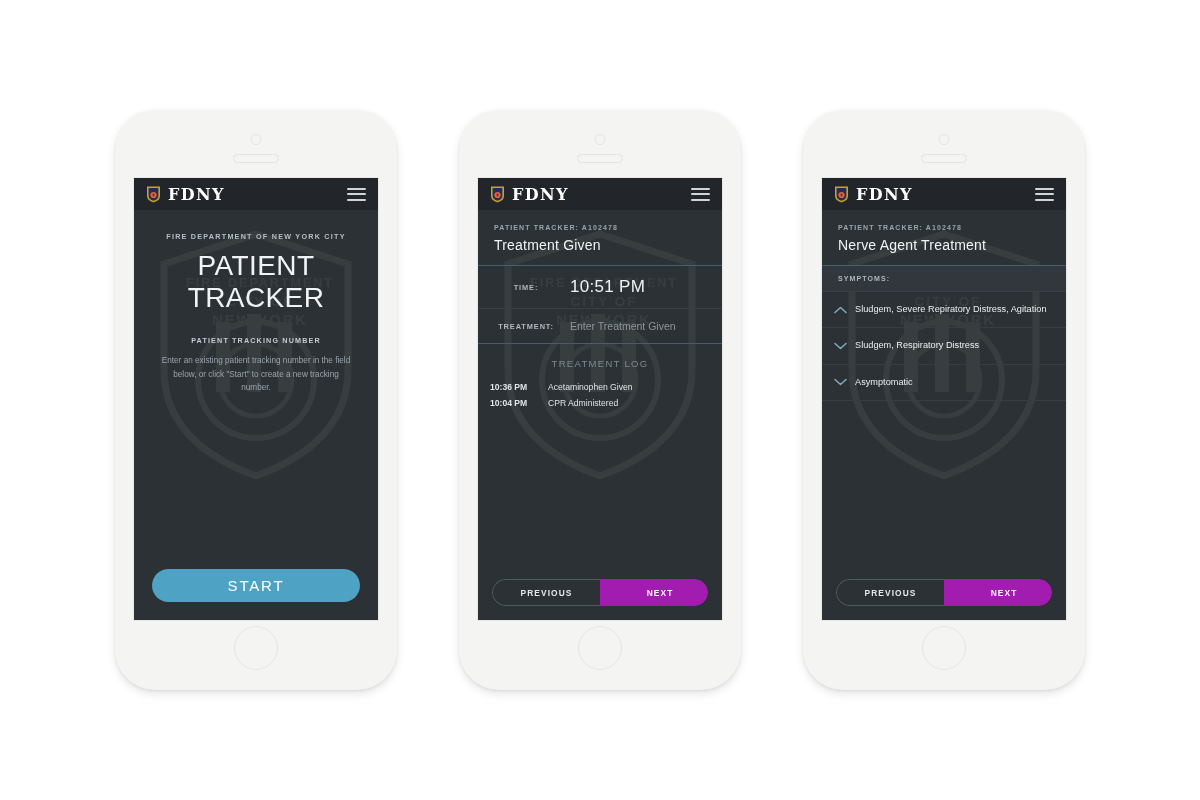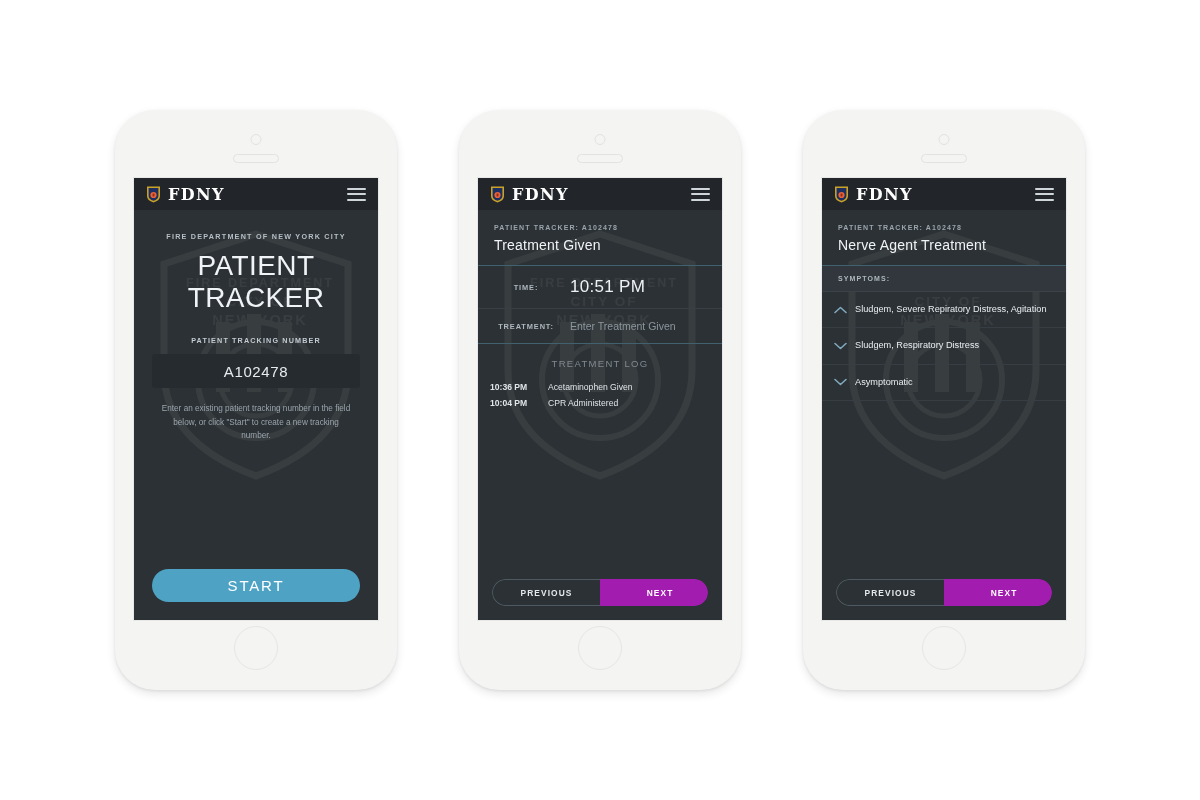--- a/index.html
+++ b/index.html
@@ -314,21 +314,20 @@
             <i></i>
             <i></i>
         </div>
       </div>
 
       <div class="body">
         <div class="s1-wrap">
           <div class="s1-dept">FIRE DEPARTMENT OF NEW YORK CITY</div>
           <div class="s1-title">PATIENT TRACKER</div>
           <div class="s1-label">PATIENT TRACKING NUMBER</div>
-          <div class="s1-input">A102478</div>
           <div class="s1-help">Enter an existing patient tracking number in the field below, or click "Start" to create a new tracking number.</div>
         </div>
         <div class="spacer"></div>
         <div class="s1-footer">
           <button class="btn-start">START</button>
         </div>
       </div>
 
     </div>
   </div>

